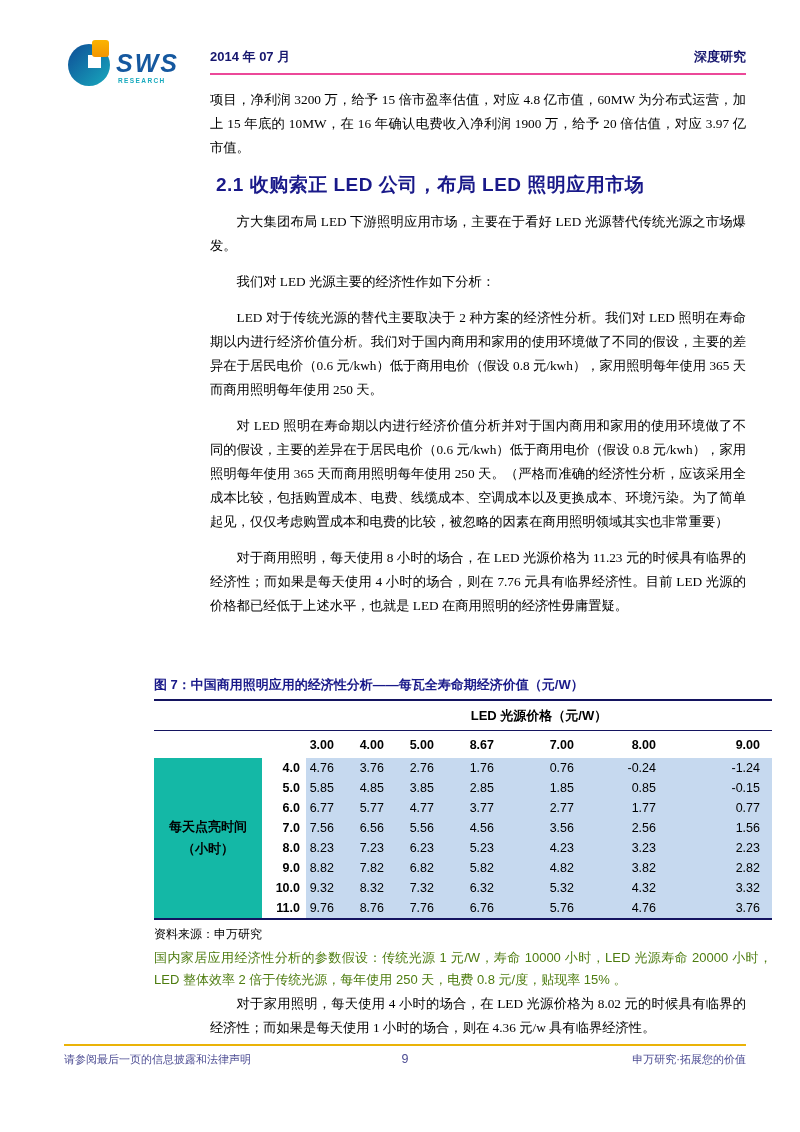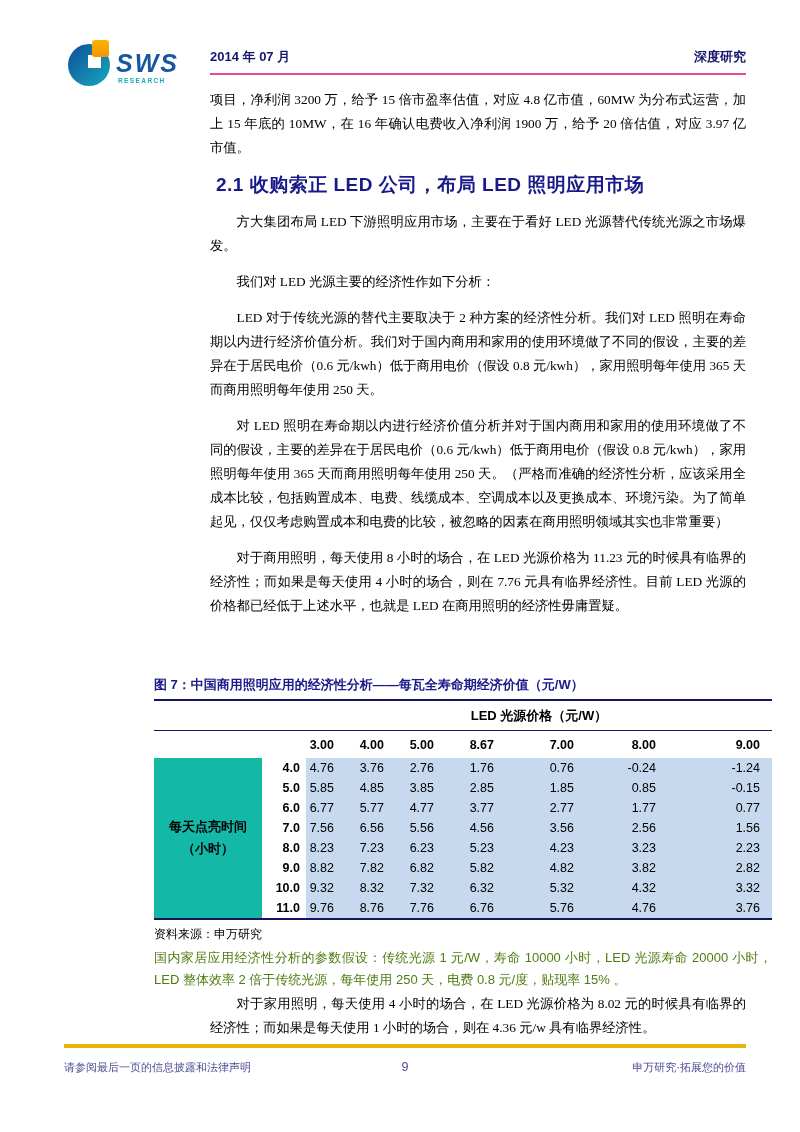--- a/index.html
+++ b/index.html
@@ -61,21 +61,21 @@
     font-size:12.5px; text-align:right; padding:3px 12px 3px 0;
     background:#c6d9ef;
   }
   .fig-source { font-size:12px; color:#000; margin-top:6px; }
   .fig-note   { font-size:13px; color:#4d7c0f; line-height:22px; margin-top:4px; text-align:justify; }
   
   .closing { position:absolute; left:210px; top:980px; width:536px;margin-top:12px; }
   
   .footer {
     position:absolute; left:64px; top:1044px; width:682px;
-    border-top:4px solid #eab308; padding-top:12px;
+    border-top:2px solid #eab308; padding-top:6px;
     display:flex; align-items:baseline;
     font-size:11px; color:#4c4c93;
   }
   .footer .f-left  { flex:1; text-align:left; }
   .footer .f-page  { width:60px; text-align:center; font-size:12.5px; }
   .footer .f-right { flex:1; text-align:right; }
 </style>
 </head>
 <body>
 

